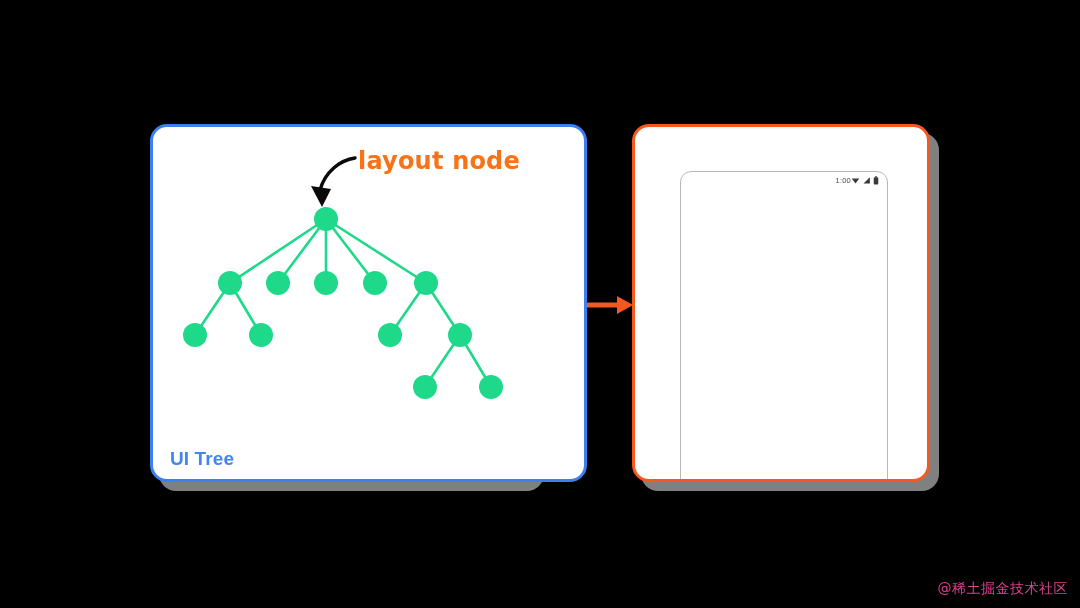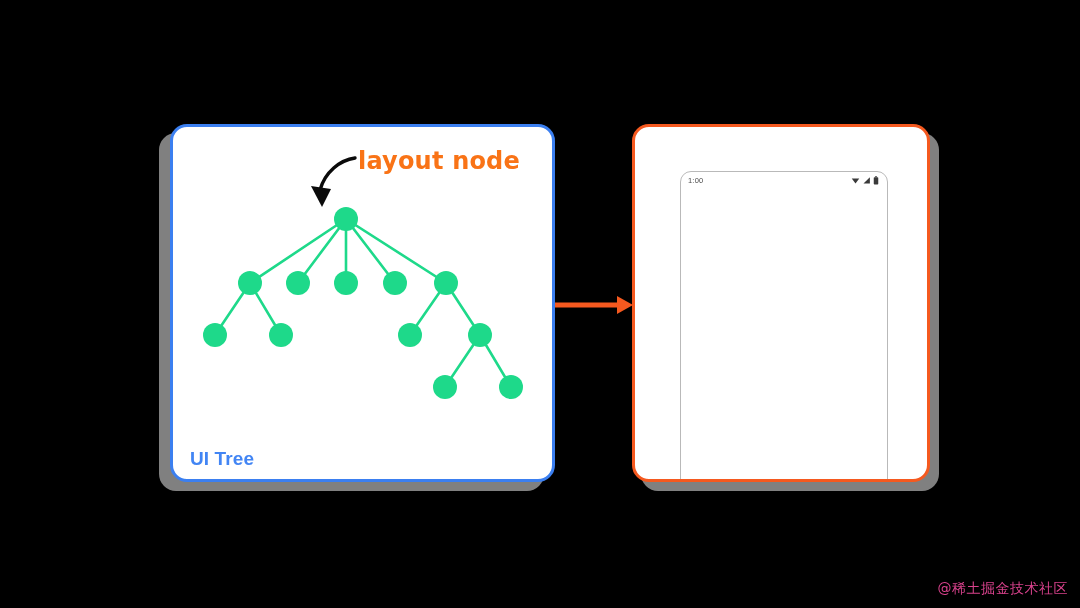--- a/index.html
+++ b/index.html
@@ -23,23 +23,22 @@
   }
   .panel-shadow {
     position: absolute;
     background: #808080;
     border-radius: 17px;
   }
 
   
   #ui-tree-panel {
     left: 150px; top: 124px;
-    width: 385px; height: 358px;
+    width: 437px; height: 358px;
     border: 3px solid #3b7ff0;
-    margin-left: 20px;
   }
   #ui-tree-shadow {
     left: 159px; top: 133px;
     width: 385px; height: 358px;
   }
   #ui-tree-label {
     position: absolute;
     left: 17px; bottom: 9px;
     color: #4285f4;
     font-size: 19px;
@@ -81,21 +80,21 @@
     width: 208px; height: 340px;
     background: #ffffff;
     border: 1px solid #b9b9b9;
     border-radius: 11px 11px 0 0;
   }
   #status-bar {
     position: relative;
     height: 17px;
     display: flex;
     align-items: center;
-    justify-content: space-between;
+    justify-content: flex-end;
     padding: 0 8px 0 7px;
   }
   #status-time {
     font-size: 7.5px;
     color: #4a4a4a;
     font-family: "Liberation Sans", sans-serif;
     letter-spacing: .2px;
   }
   #status-icons {
     display: flex;

